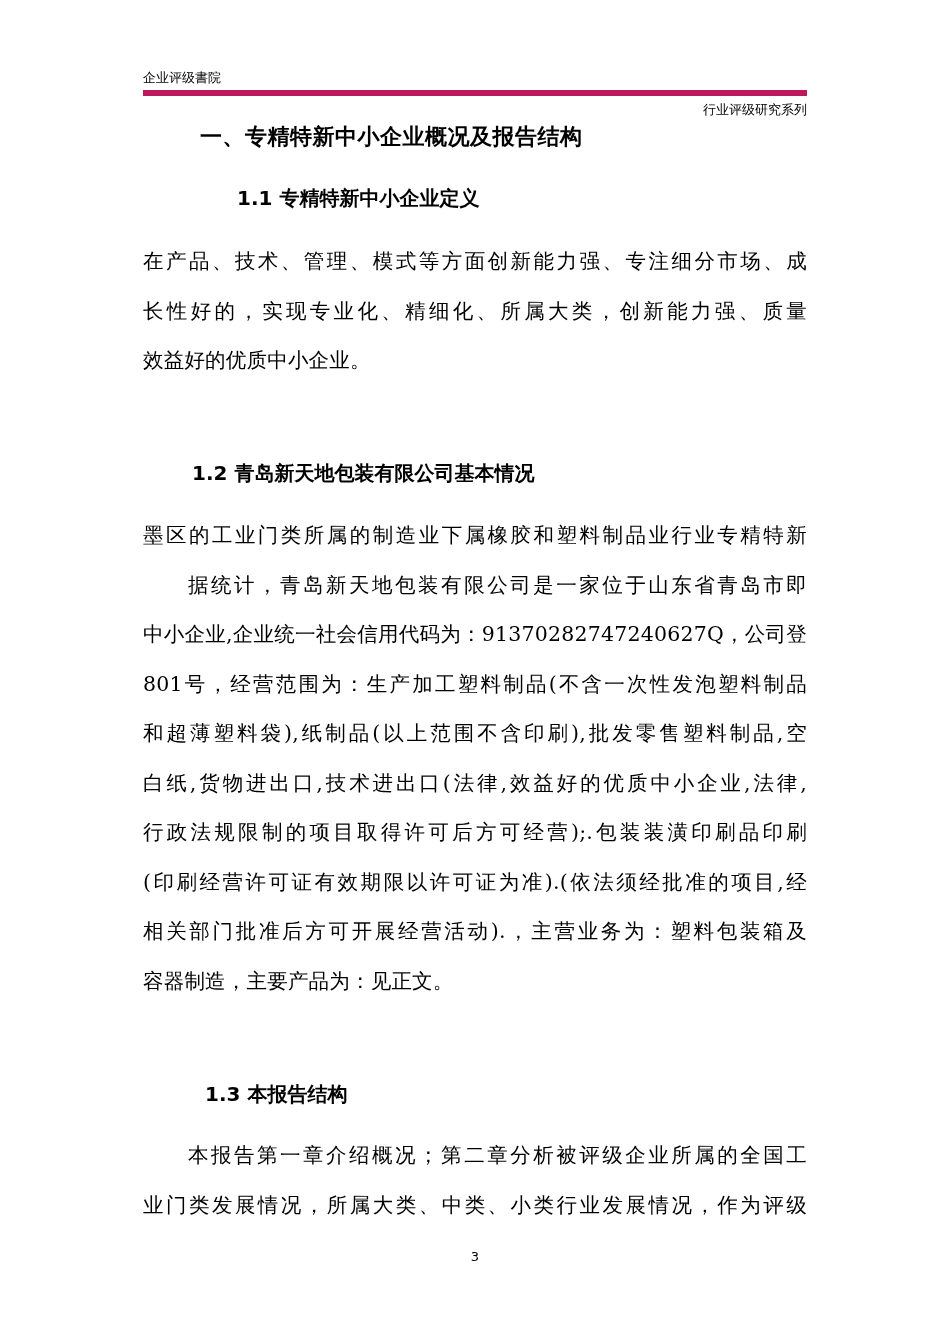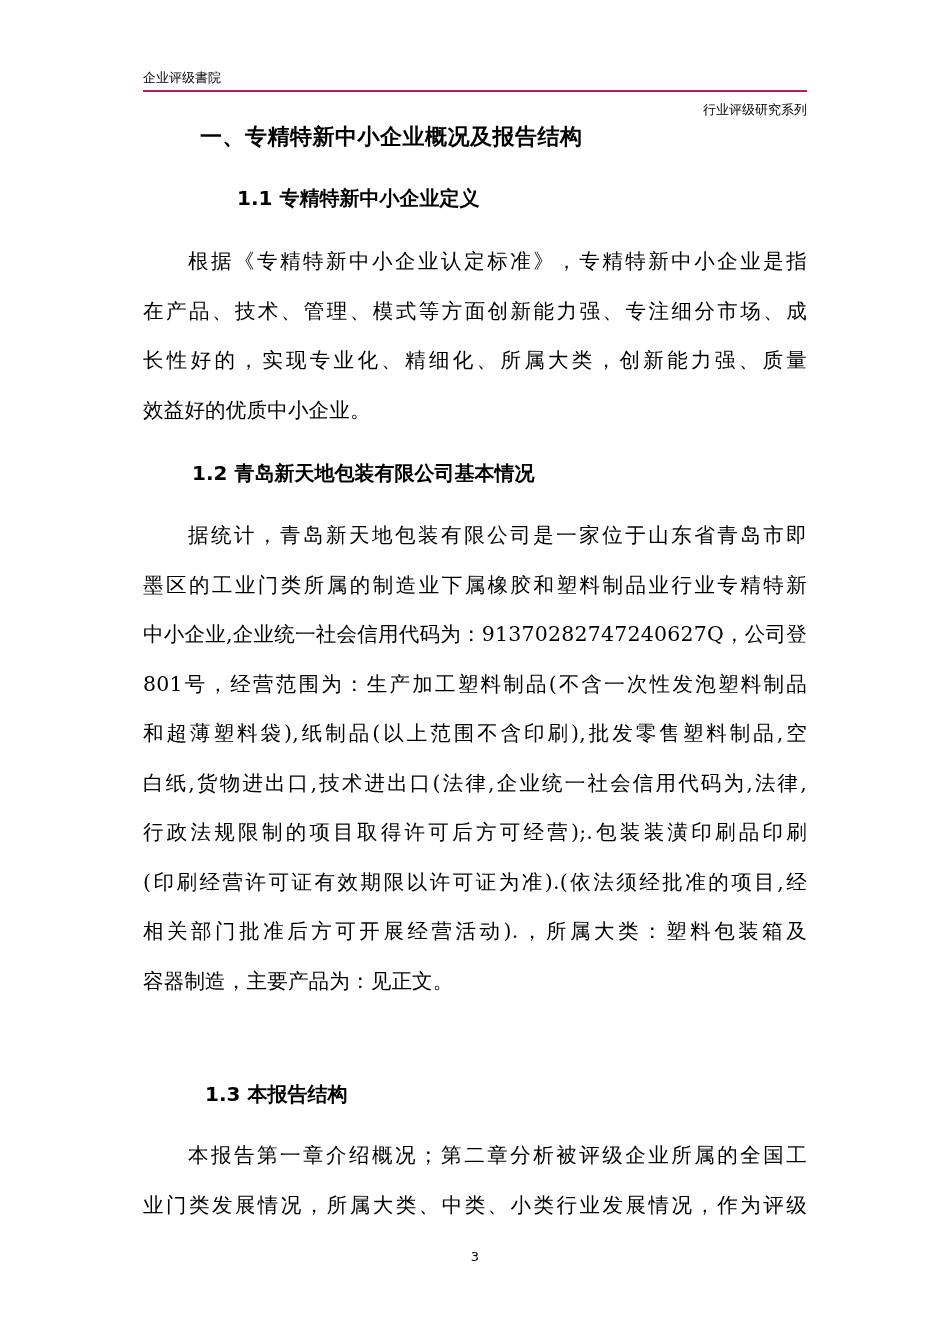--- a/index.html
+++ b/index.html
@@ -14,21 +14,21 @@
       overflow: hidden;
       color: #000;
       font-family: "DejaVu Serif", "Liberation Serif", serif;
     }
     .header {
       position: absolute;
       left: 143px;
       top: 66px;
       width: 664px;
       height: 24px;
-      border-bottom: 2px solid #be185d;
+      border-bottom: 6px solid #be185d;
       font-family: "DejaVu Sans", "Liberation Sans", sans-serif;
       font-size: 13px;
       line-height: 20px;
     }
     .header .left { position: absolute; left: 0; top: 2px; }
     .header .right { position: absolute; right: 0; top: 2px; margin-top: 32px; }
     .h1 {
       position: absolute;
       left: 192px;
       top: 119px;
@@ -81,37 +81,36 @@
 
 <div class="header">
   <span class="left">企业评级書院</span>
   <span class="right">行业评级研究系列</span>
 </div>
 
 <div class="h1">一、专精特新中小企业概况及报告结构</div>
 
 <div class="h2" style="top:182px;margin-left:45px;">1.1 专精特新中小企业定义</div>
 <div class="para" style="top:237px;">
-  <span class="line indent">根据《专精特新中小企业认定标准》，专精特新中小企业是指</span>
   <span class="line">在产品、技术、管理、模式等方面创新能力强、专注细分市场、成</span>
   <span class="line">长性好的，实现专业化、精细化、所属大类，创新能力强、质量</span>
   <span class="line last">效益好的优质中小企业。</span>
 </div>
 
 <div class="h2" style="top:457px;">1.2 青岛新天地包装有限公司基本情况</div>
 <div class="para" style="top:511px;">
+  <span class="line">墨区的工业门类所属的制造业下属橡胶和塑料制品业行业专精特新</span>
   <span class="line indent">据统计，青岛新天地包装有限公司是一家位于山东省青岛市即</span>
-  <span class="line">墨区的工业门类所属的制造业下属橡胶和塑料制品业行业专精特新</span>
   <span class="line">中小企业,企业统一社会信用代码为：91370282747240627Q，公司登</span>
   <span class="line">801号，经营范围为：生产加工塑料制品(不含一次性发泡塑料制品</span>
   <span class="line">和超薄塑料袋),纸制品(以上范围不含印刷),批发零售塑料制品,空</span>
-  <span class="line">白纸,货物进出口,技术进出口(法律,企业统一社会信用代码为,法律,</span>
+  <span class="line">白纸,货物进出口,技术进出口(法律,效益好的优质中小企业,法律,</span>
   <span class="line">行政法规限制的项目取得许可后方可经营);.包装装潢印刷品印刷</span>
   <span class="line">(印刷经营许可证有效期限以许可证为准).(依法须经批准的项目,经</span>
-  <span class="line">相关部门批准后方可开展经营活动).，所属大类：塑料包装箱及</span>
+  <span class="line">相关部门批准后方可开展经营活动).，主营业务为：塑料包装箱及</span>
   <span class="line last">容器制造，主要产品为：见正文。</span>
 </div>
 
 <div class="h2" style="top:1078px;margin-left:13px;">1.3 本报告结构</div>
 <div class="para" style="top:1131px;">
   <span class="line indent">本报告第一章介绍概况；第二章分析被评级企业所属的全国工</span>
   <span class="line">业门类发展情况，所属大类、中类、小类行业发展情况，作为评级</span>
 </div>
 
 <div class="page-number">3</div>

